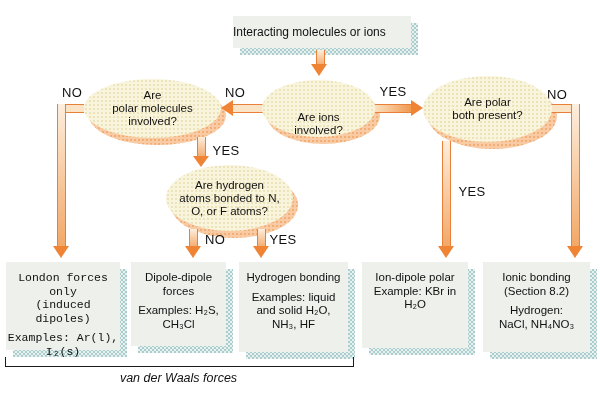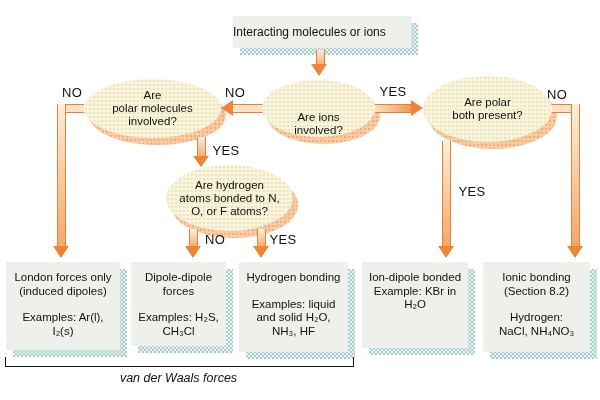--- a/index.html
+++ b/index.html
@@ -23,30 +23,30 @@
   .sh{position:absolute;height:7px;border-top:1px solid var(--arrow-edge,#e8803a);border-bottom:1px solid var(--arrow-edge,#e8803a);
     background:#fbe3c6;}
   .hd{position:absolute;width:0;height:0;border-left:8px solid transparent;border-right:8px solid transparent;
     border-top:12px solid var(--arrow-orange,#ee8434);}
   .hl{position:absolute;width:0;height:0;border-top:8px solid transparent;border-bottom:8px solid transparent;
     border-right:12px solid var(--arrow-orange,#ee8434);}
   .hr{position:absolute;width:0;height:0;border-top:8px solid transparent;border-bottom:8px solid transparent;
     border-left:12px solid var(--arrow-orange,#ee8434);}
   .lbl{position:absolute;font-size:13px;text-align:center;letter-spacing:.3px;}
   .bt{font-size:11.5px;line-height:13.5px;}
-  .ex{margin-top:13px;}
+  .ex{margin-top:6px;}
   .exb{}
   .it{font-style:italic;}
   #start-box{left:233px;top:16px;width:178px;height:32px;display:flex;align-items:center;justify-content:flex-start;
     font-size:12px;padding-top:0;}
   #oval-polar{left:84px;top:79px;width:137px;height:59px;}
   #oval-ions{left:262px;top:80px;width:113px;height:57px;align-items:flex-end;}
   #oval-both{left:423px;top:76px;width:129px;height:66px;}
   #oval-hydrogen{left:166px;top:165px;width:127px;height:66px;}
-  #box-london{left:6px;top:262px;width:114px;height:88px;}
+  #box-london{left:6px;top:262px;width:114px;height:88px;font-family:Liberation Mono, monospace;}
   #box-dipole{left:131px;top:262px;width:95px;height:84px;}
   #box-hbond{left:239px;top:262px;width:109px;height:90px;}
   #box-iondipole{left:362px;top:262px;width:106px;height:86px;}
   #box-ionic{left:483px;top:262px;width:107px;height:90px;}
   #bracket{position:absolute;left:5px;top:357px;width:347px;height:9px;
     border-left:1.5px solid #1a1a1a;border-right:1.5px solid #1a1a1a;border-bottom:1.5px solid #1a1a1a;}
   #bracket-label{position:absolute;left:5px;top:371px;width:347px;text-align:center;font-style:italic;font-size:12.5px;}
 </style>
 </head>
 <body>
@@ -69,21 +69,21 @@
     <div class="bt ex">Examples: H₂S,</div>
     <div class="bt">CH₃Cl</div>
   </div>
   <div id="box-hbond" class="gbox shadowed">
     <div class="bt">Hydrogen bonding</div>
     <div class="bt ex">Examples: liquid</div>
     <div class="bt">and solid H₂O,</div>
     <div class="bt">NH₃, HF</div>
   </div>
   <div id="box-iondipole" class="gbox shadowed">
-    <div class="bt">Ion-dipole bonded</div>
+    <div class="bt">Ion-dipole polar</div>
     <div class="bt exb">Example: KBr in</div>
     <div class="bt">H₂O</div>
   </div>
   <div id="box-ionic" class="gbox shadowed">
     <div class="bt">Ionic bonding</div>
     <div class="bt">(Section 8.2)</div>
     <div class="bt ex">Hydrogen:</div>
     <div class="bt">NaCl, NH₄NO₃</div>
   </div>
 

